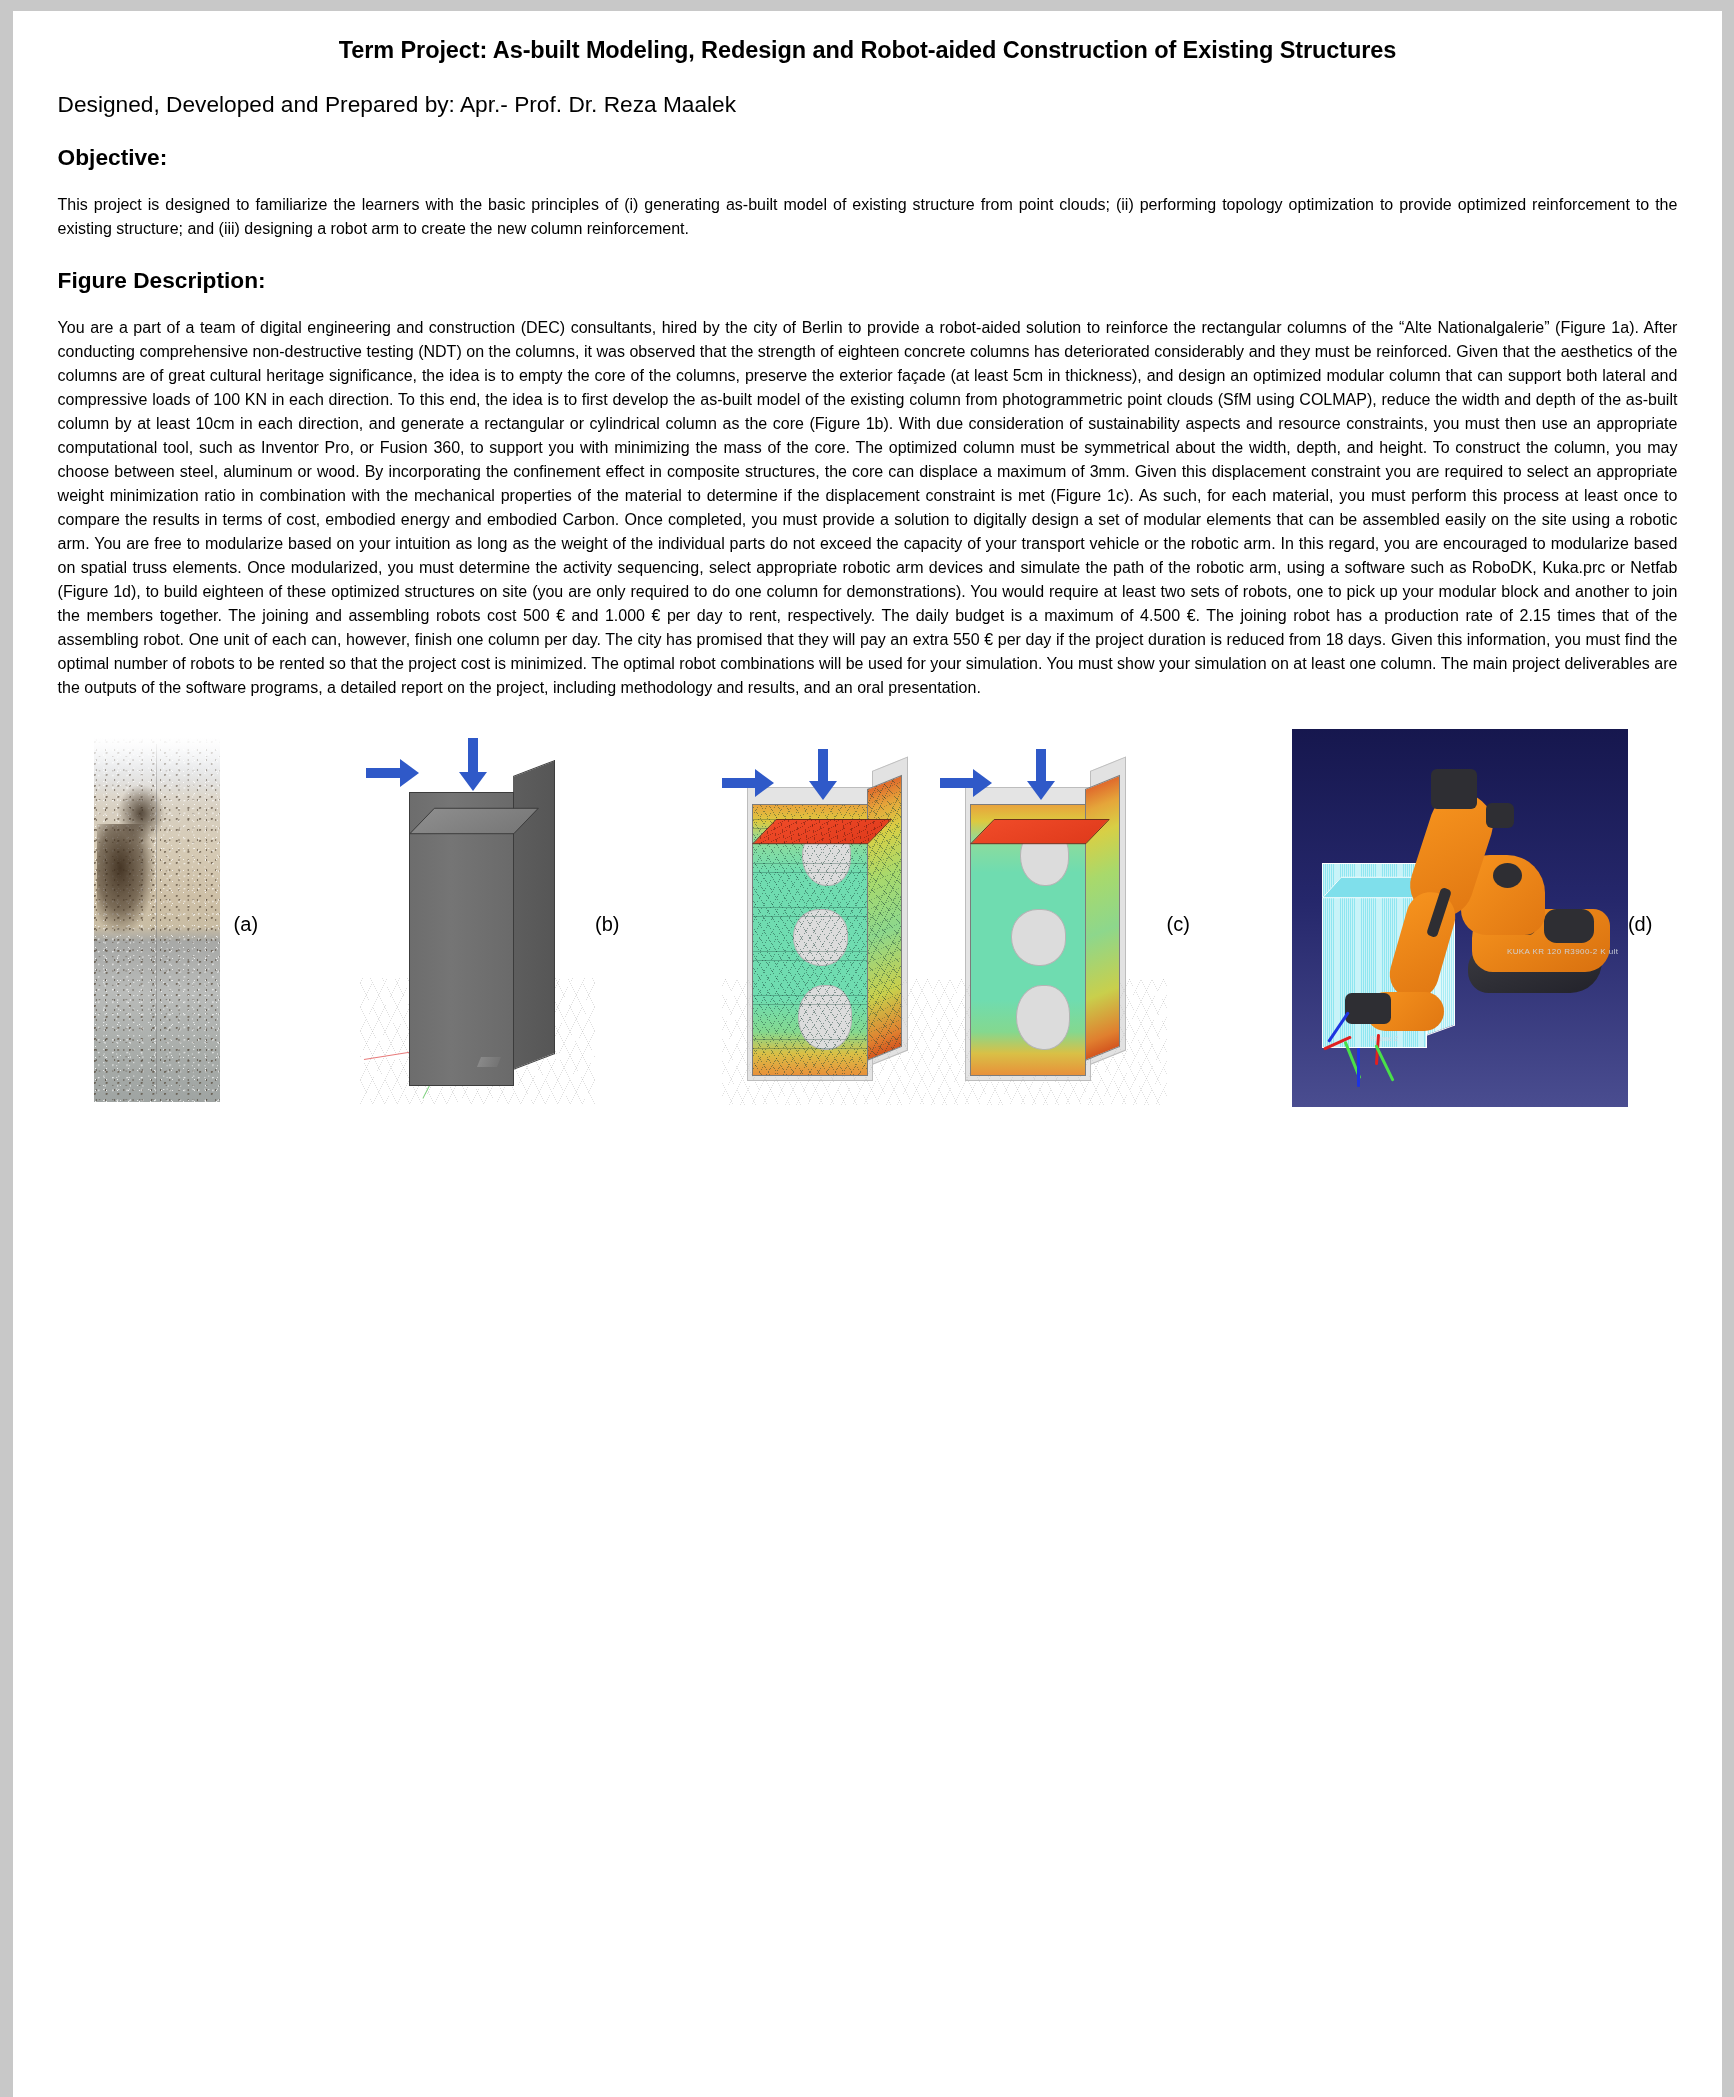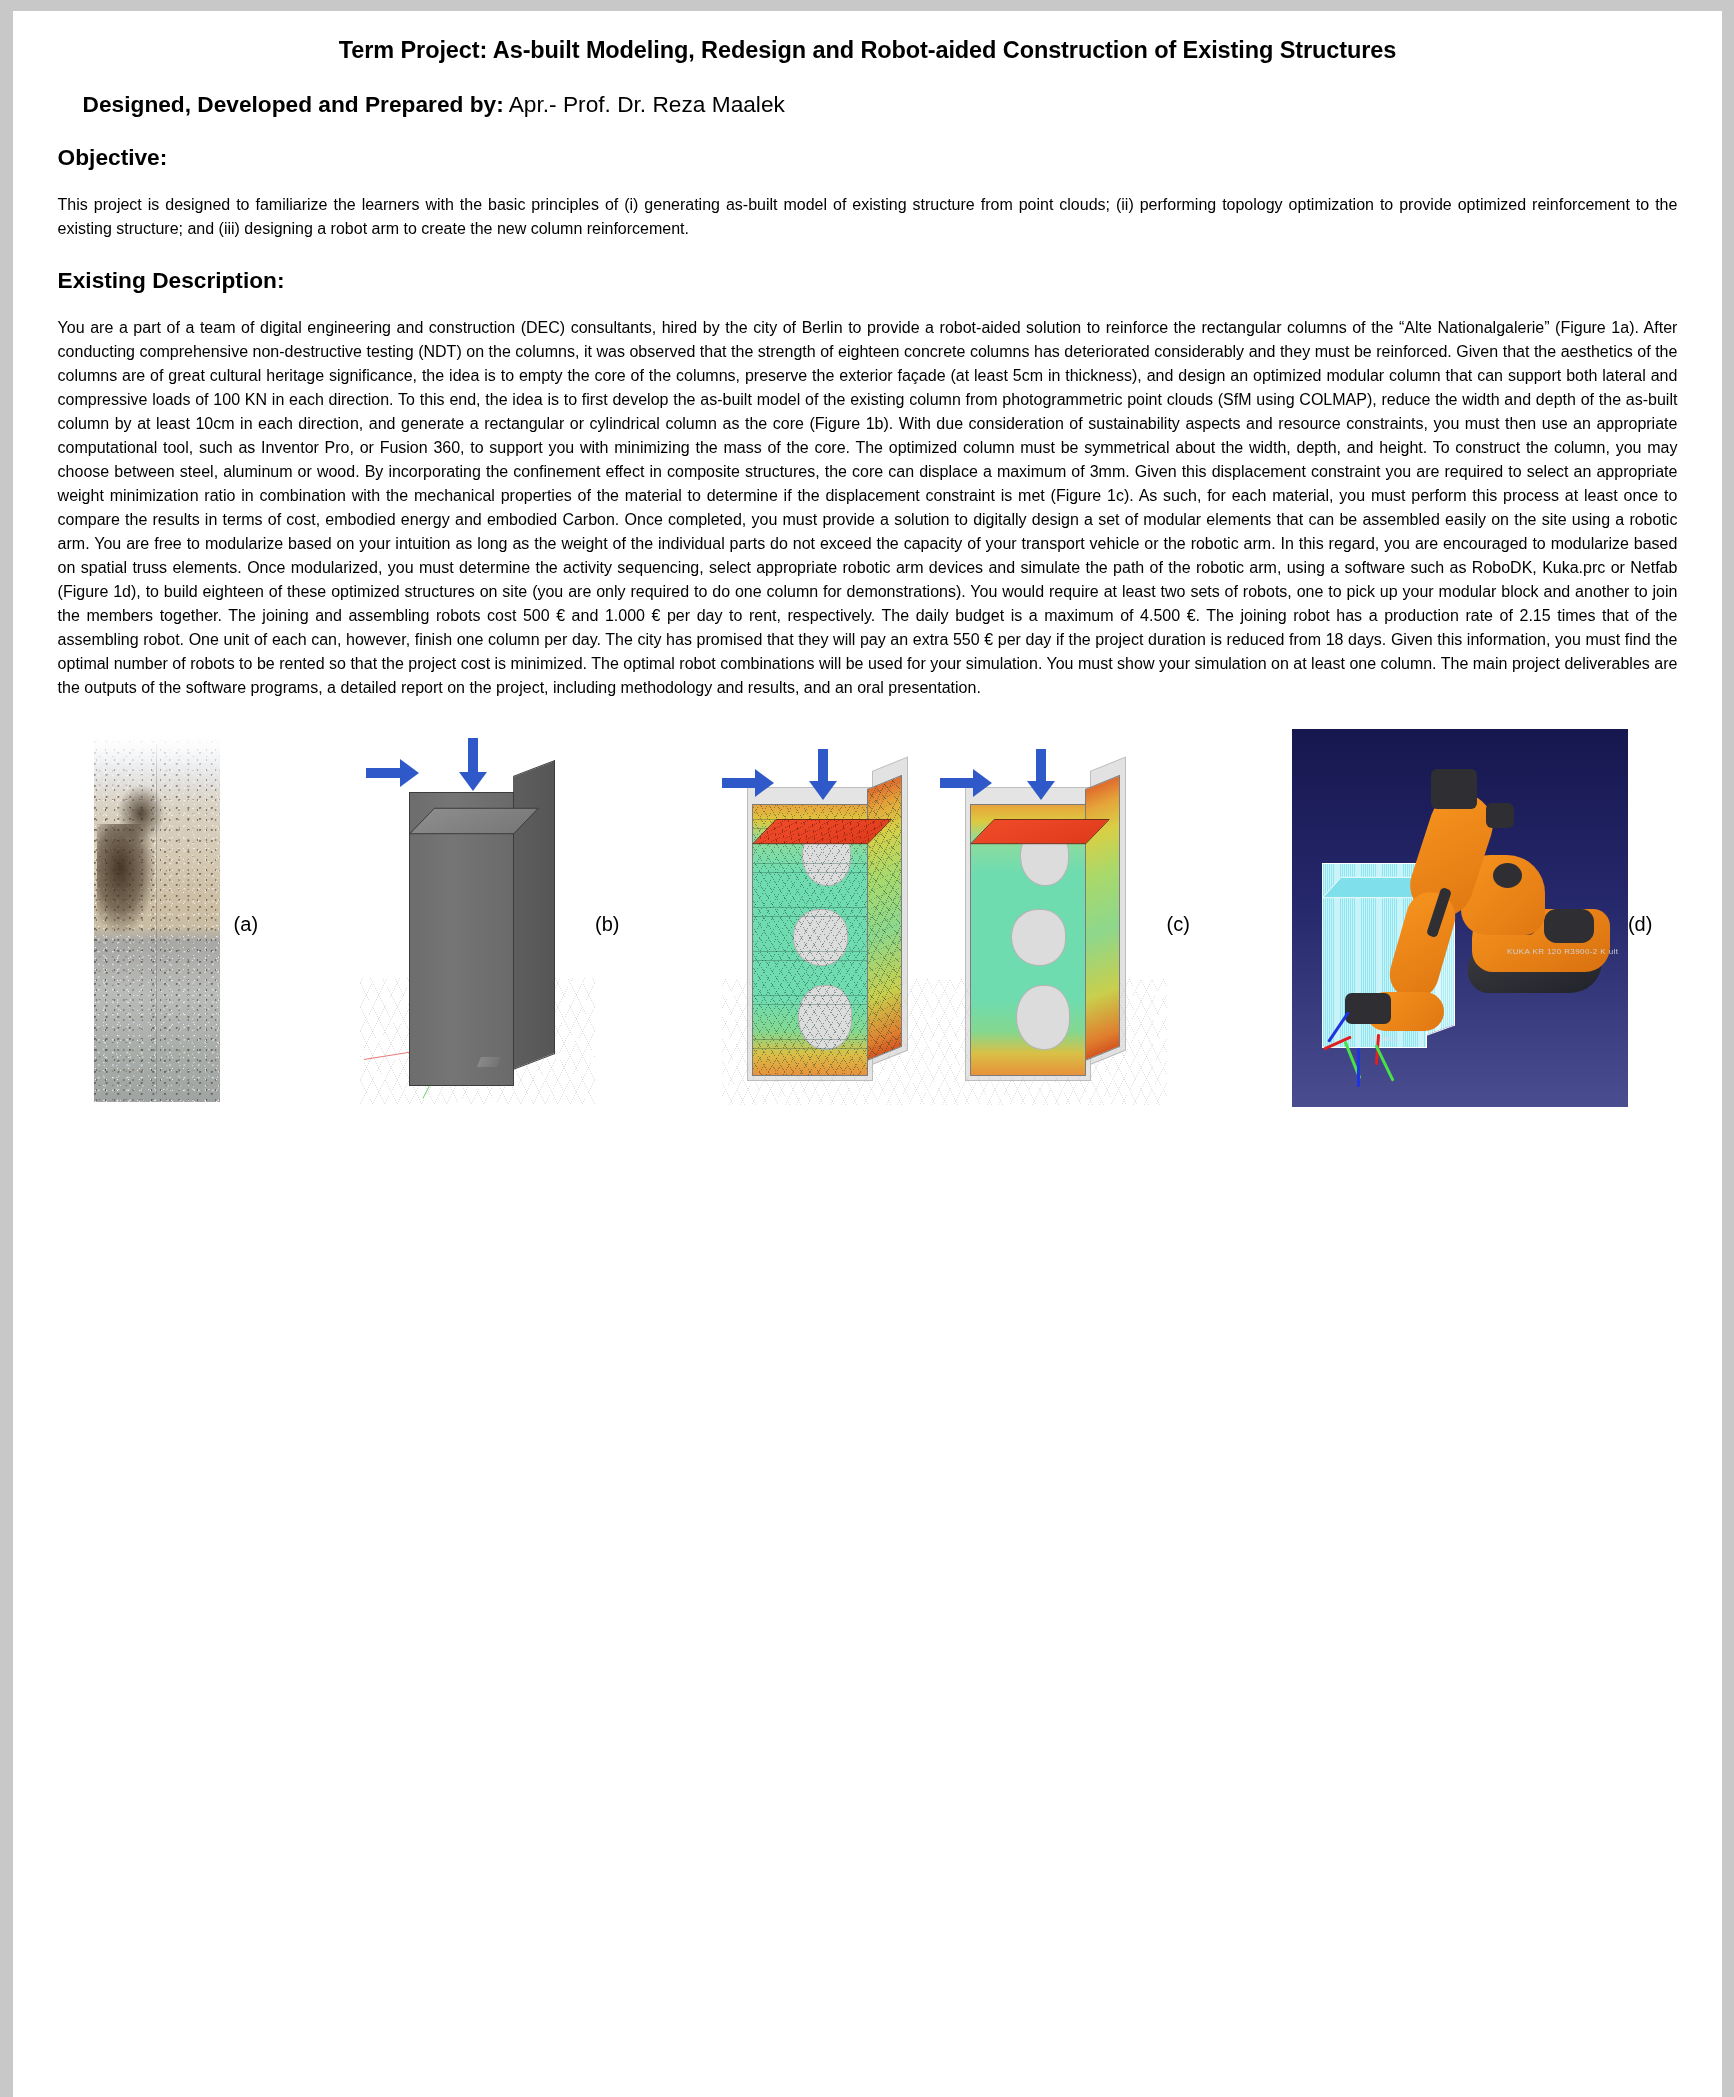--- a/index.html
+++ b/index.html
@@ -15,21 +15,21 @@
   }
   .page{
     width:100%; height:100%; background:#ffffff; box-sizing:border-box;
     padding:17px 45px 8.4px 45px; position:relative; overflow:hidden;
   }
   .doc-title{
     text-align:center; font-weight:bold; font-size:23.5px; color:#000;
     margin:9.2px 0 0 0; letter-spacing:-0.1px;
   }
   .byline{ font-size:22.7px; margin:27px 0 0 0; color:#000; }
-  .byline .lbl{ font-weight:bold;margin-left:25px; }
+  .byline .lbl{ font-weight:normal; }
   .section-head{ font-size:22.7px; font-weight:bold; margin:26px 0 0 0; color:#000; }
   .para{
     font-size:16px; line-height:1.50; text-align:justify;
     text-justify:inter-word; margin:22px 0 0 0; color:#000;
     hyphens:none;
   }
 
   
   .figures{
     display:flex; align-items:flex-end; justify-content:space-between;
@@ -249,21 +249,21 @@
 
     <h1 class="doc-title">Term Project: As-built Modeling, Redesign and Robot-aided Construction of Existing Structures</h1>
 
     <p class="byline">
       <span class="lbl">Designed, Developed and Prepared by:</span><span> Apr.- Prof. Dr. Reza Maalek</span>
     </p>
 
     <h2 class="section-head">Objective:</h2>
     <p class="para">This project is designed to familiarize the learners with the basic principles of (i) generating as-built model of existing structure from point clouds; (ii) performing topology optimization to provide optimized reinforcement to the existing structure; and (iii) designing a robot arm to create the new column reinforcement.</p>
 
-    <h2 class="section-head">Existing Description:</h2>
+    <h2 class="section-head">Figure Description:</h2>
     <p class="para">You are a part of a team of digital engineering and construction (DEC) consultants, hired by the city of Berlin to provide a robot-aided solution to reinforce the rectangular columns of the “Alte Nationalgalerie” (Figure 1a). After conducting comprehensive non-destructive testing (NDT) on the columns, it was observed that the strength of eighteen concrete columns has deteriorated considerably and they must be reinforced. Given that the aesthetics of the columns are of great cultural heritage significance, the idea is to empty the core of the columns, preserve the exterior façade (at least 5cm in thickness), and design an optimized modular column that can support both lateral and compressive loads of 100 KN in each direction. To this end, the idea is to first develop the as-built model of the existing column from photogrammetric point clouds (SfM using COLMAP), reduce the width and depth of the as-built column by at least 10cm in each direction, and generate a rectangular or cylindrical column as the core (Figure 1b). With due consideration of sustainability aspects and resource constraints, you must then use an appropriate computational tool, such as Inventor Pro, or Fusion 360, to support you with minimizing the mass of the core. The optimized column must be symmetrical about the width, depth, and height. To construct the column, you may choose between steel, aluminum or wood. By incorporating the confinement effect in composite structures, the core can displace a maximum of 3mm. Given this displacement constraint you are required to select an appropriate weight minimization ratio in combination with the mechanical properties of the material to determine if the displacement constraint is met (Figure 1c). As such, for each material, you must perform this process at least once to compare the results in terms of cost, embodied energy and embodied Carbon. Once completed, you must provide a solution to digitally design a set of modular elements that can be assembled easily on the site using a robotic arm. You are free to modularize based on your intuition as long as the weight of the individual parts do not exceed the capacity of your transport vehicle or the robotic arm. In this regard, you are encouraged to modularize based on spatial truss elements. Once modularized, you must determine the activity sequencing, select appropriate robotic arm devices and simulate the path of the robotic arm, using a software such as RoboDK, Kuka.prc or Netfab (Figure 1d), to build eighteen of these optimized structures on site (you are only required to do one column for demonstrations). You would require at least two sets of robots, one to pick up your modular block and another to join the members together. The joining and assembling robots cost 500 € and 1.000 € per day to rent, respectively. The daily budget is a maximum of 4.500 €. The joining robot has a production rate of 2.15 times that of the assembling robot. One unit of each can, however, finish one column per day. The city has promised that they will pay an extra 550 € per day if the project duration is reduced from 18 days. Given this information, you must find the optimal number of robots to be rented so that the project cost is minimized. The optimal robot combinations will be used for your simulation. You must show your simulation on at least one column. The main project deliverables are the outputs of the software programs, a detailed report on the project, including methodology and results, and an oral presentation.</p>
 
     <div class="figures">
 
       <div class="fig-cell">
         <div class="fig-art pc-wrap">
           <div class="pc-col">
             <div class="pc-noise"></div>
             <div class="pc-dark"></div>
             <div class="pc-dark2"></div>

